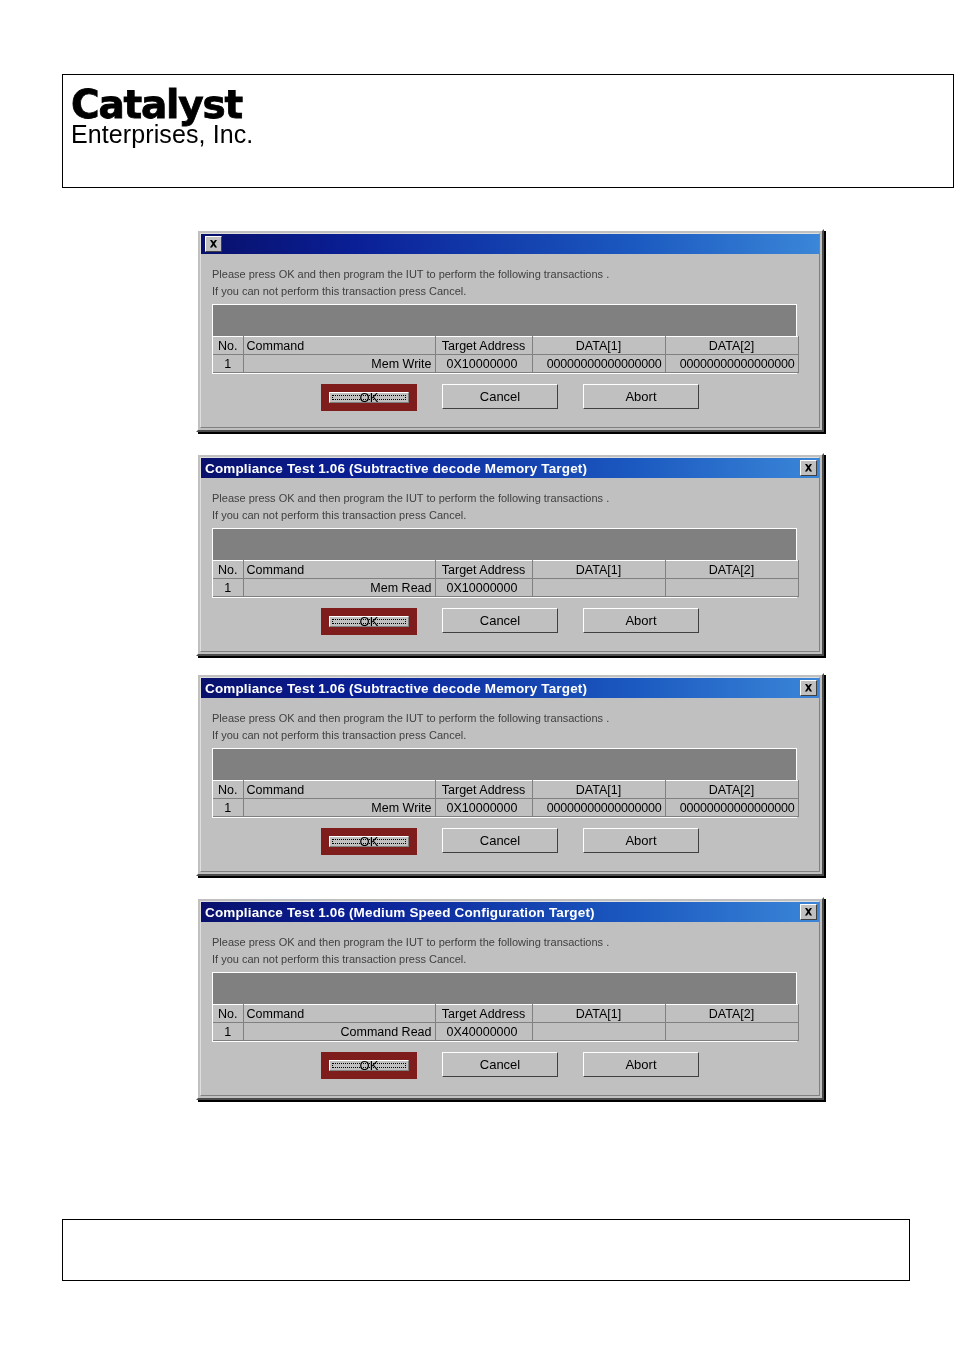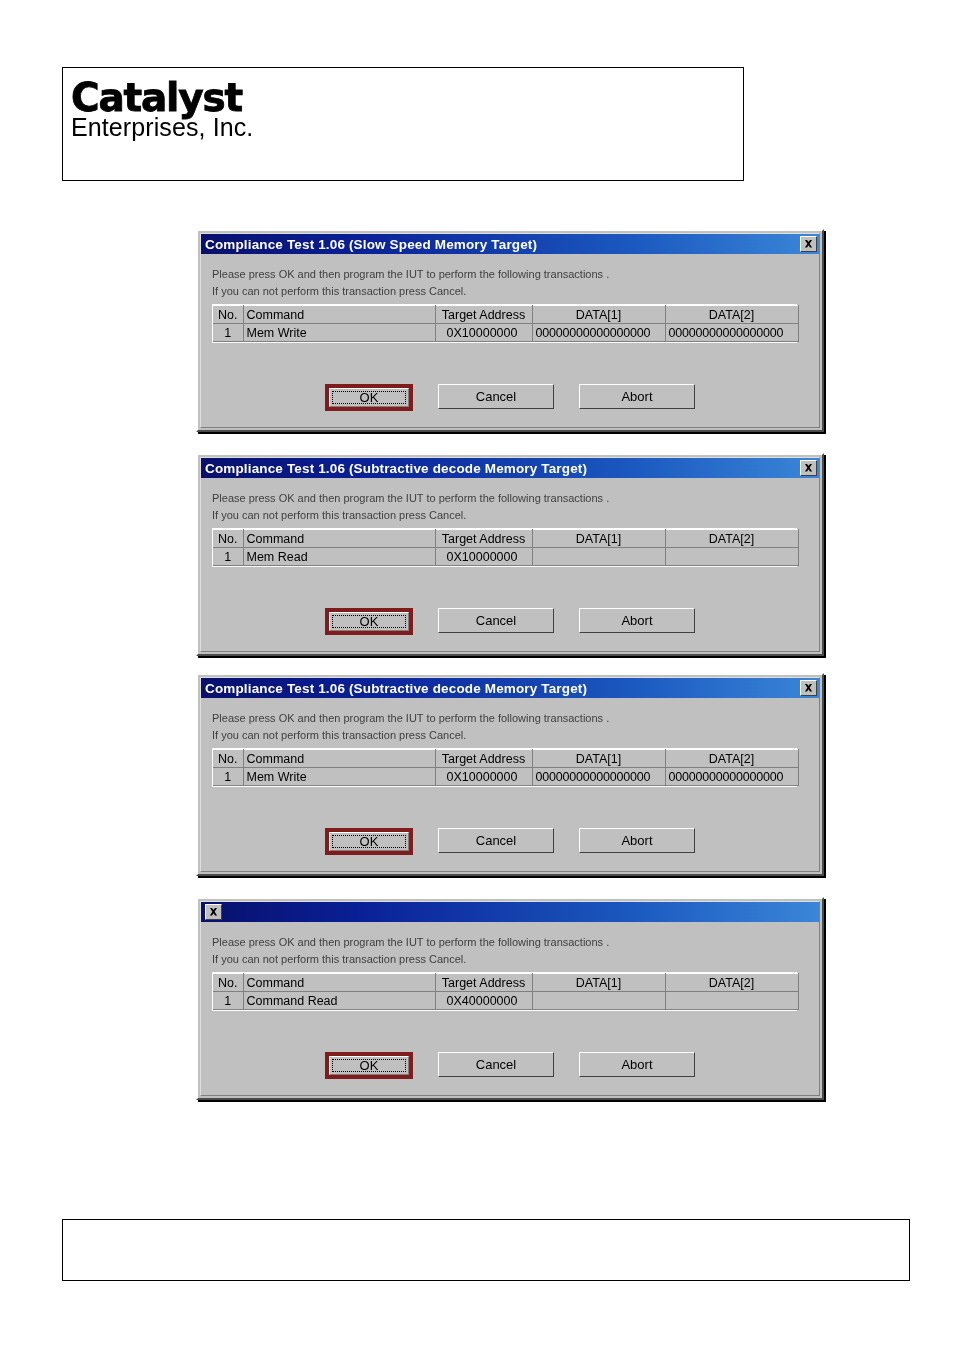--- a/index.html
+++ b/index.html
@@ -18,22 +18,22 @@
 
   
   .page-box {
     position: absolute;
     border: 1.5px solid #000000;
     background: #ffffff;
     box-sizing: border-box;
   }
   #header-box {
     left: 62px;
-    top: 67px;
-    width: 682px;
+    top: 74px;
+    width: 892px;
     height: 114px;
     text-decoration: underline;
   }
   #footer-box {
     left: 62px;
     top: 1219px;
     width: 848px;
     height: 62px;
   }
 
@@ -148,20 +148,21 @@
     border-right: 1.5px solid #ffffff;
     border-bottom: 1.5px solid #ffffff;
     background: #808080;
     box-sizing: border-box;
     width: 585px;
   }
   table.grid-table {
     border-collapse: collapse;
     width: 100%;
     table-layout: fixed;
+    margin-top: 31px;
   }
   table.grid-table th,
   table.grid-table td {
     font-family: "Liberation Sans", sans-serif;
     font-size: 12.5px;
     font-weight: normal;
     height: 18px;
     padding: 0 3px;
     box-sizing: border-box;
     border-right: 1px solid #808080;
@@ -169,21 +170,21 @@
     background: #c0c0c0;
     color: #000000;
     overflow: hidden;
     white-space: nowrap;
   }
   table.grid-table th {
     text-align: center;
     border-top: 1px solid #ffffff;
   }
   table.grid-table th.th-left { text-align: left; }
-  table.grid-table td { text-align: left; }
+  table.grid-table td { text-align: right; }
   table.grid-table td.c-no { text-align: center; }
   table.grid-table td.c-addr { text-align: center; padding-right: 6px; }
   td.c-data {
     background: #ffffff;
     color: #1818e0;
     text-align: center;
     letter-spacing: -0.2px;
     font-size: 12px;
   }
   td.c-data.empty { background: #c0c0c0; }
@@ -215,22 +216,22 @@
     border-bottom: 1.5px solid #404040;
     display: flex;
     align-items: center;
     justify-content: center;
     font-family: "Liberation Sans", sans-serif;
     font-size: 13px;
     color: #000000;
     position: relative;
   }
   .btn.default {
-    border: 4px solid #7f1d1d;
-    width: 88px;
+    border: 8px solid #7f1d1d;
+    width: 96px;
     height: 27px;
   }
   .btn.default .inner-bevel {
     position: absolute;
     left: 0; top: 0; right: 0; bottom: 0;
     border-top: 1.5px solid #ffffff;
     border-left: 1.5px solid #ffffff;
     border-right: 1.5px solid #808080;
     border-bottom: 1.5px solid #808080;
     box-sizing: border-box;
@@ -251,21 +252,20 @@
 <div class="page-box" id="header-box">
   <div class="logo-wrap">
     <div class="logo-main">Catalyst</div>
     <div class="logo-sub">Enterprises, Inc.</div>
   </div>
 </div>
 
 <div class="dialog" style="left:196px; top:229px; width:628px; height:203px;">
   <div class="dialog-inner">
     <div class="titlebar">
-      <div class="titlebar-text">Compliance Test 1.06 (Slow Speed Memory Target)</div>
       <div class="close-btn">
         <svg width="9" height="8" viewBox="0 0 9 8" aria-hidden="true">
           <path d="M1,0 L3,0 L4.5,2 L6,0 L8,0 L5.6,3.7 L8.1,7.6 L6,7.6 L4.5,5.3 L3,7.6 L0.9,7.6 L3.4,3.7 Z" fill="#000"></path>
         </svg>
       </div>
     </div>
     <div class="dialog-body">
       <div class="prompt-line">Please press OK and then program the IUT to perform the following transactions .</div>
       <div class="prompt-line">If you can not perform this transaction press Cancel.</div>
       <div class="grid">
@@ -428,20 +428,21 @@
           <span class="btn-label">Abort</span>
         </div>
       </div>
     </div>
   </div>
 </div>
 
 <div class="dialog" style="left:196px; top:897px; width:628px; height:203px;">
   <div class="dialog-inner">
     <div class="titlebar">
+      <div class="titlebar-text">Compliance Test 1.06 (Medium Speed Configuration Target)</div>
       <div class="close-btn">
         <svg width="9" height="8" viewBox="0 0 9 8" aria-hidden="true">
           <path d="M1,0 L3,0 L4.5,2 L6,0 L8,0 L5.6,3.7 L8.1,7.6 L6,7.6 L4.5,5.3 L3,7.6 L0.9,7.6 L3.4,3.7 Z" fill="#000"></path>
         </svg>
       </div>
     </div>
     <div class="dialog-body">
       <div class="prompt-line">Please press OK and then program the IUT to perform the following transactions .</div>
       <div class="prompt-line">If you can not perform this transaction press Cancel.</div>
       <div class="grid">

